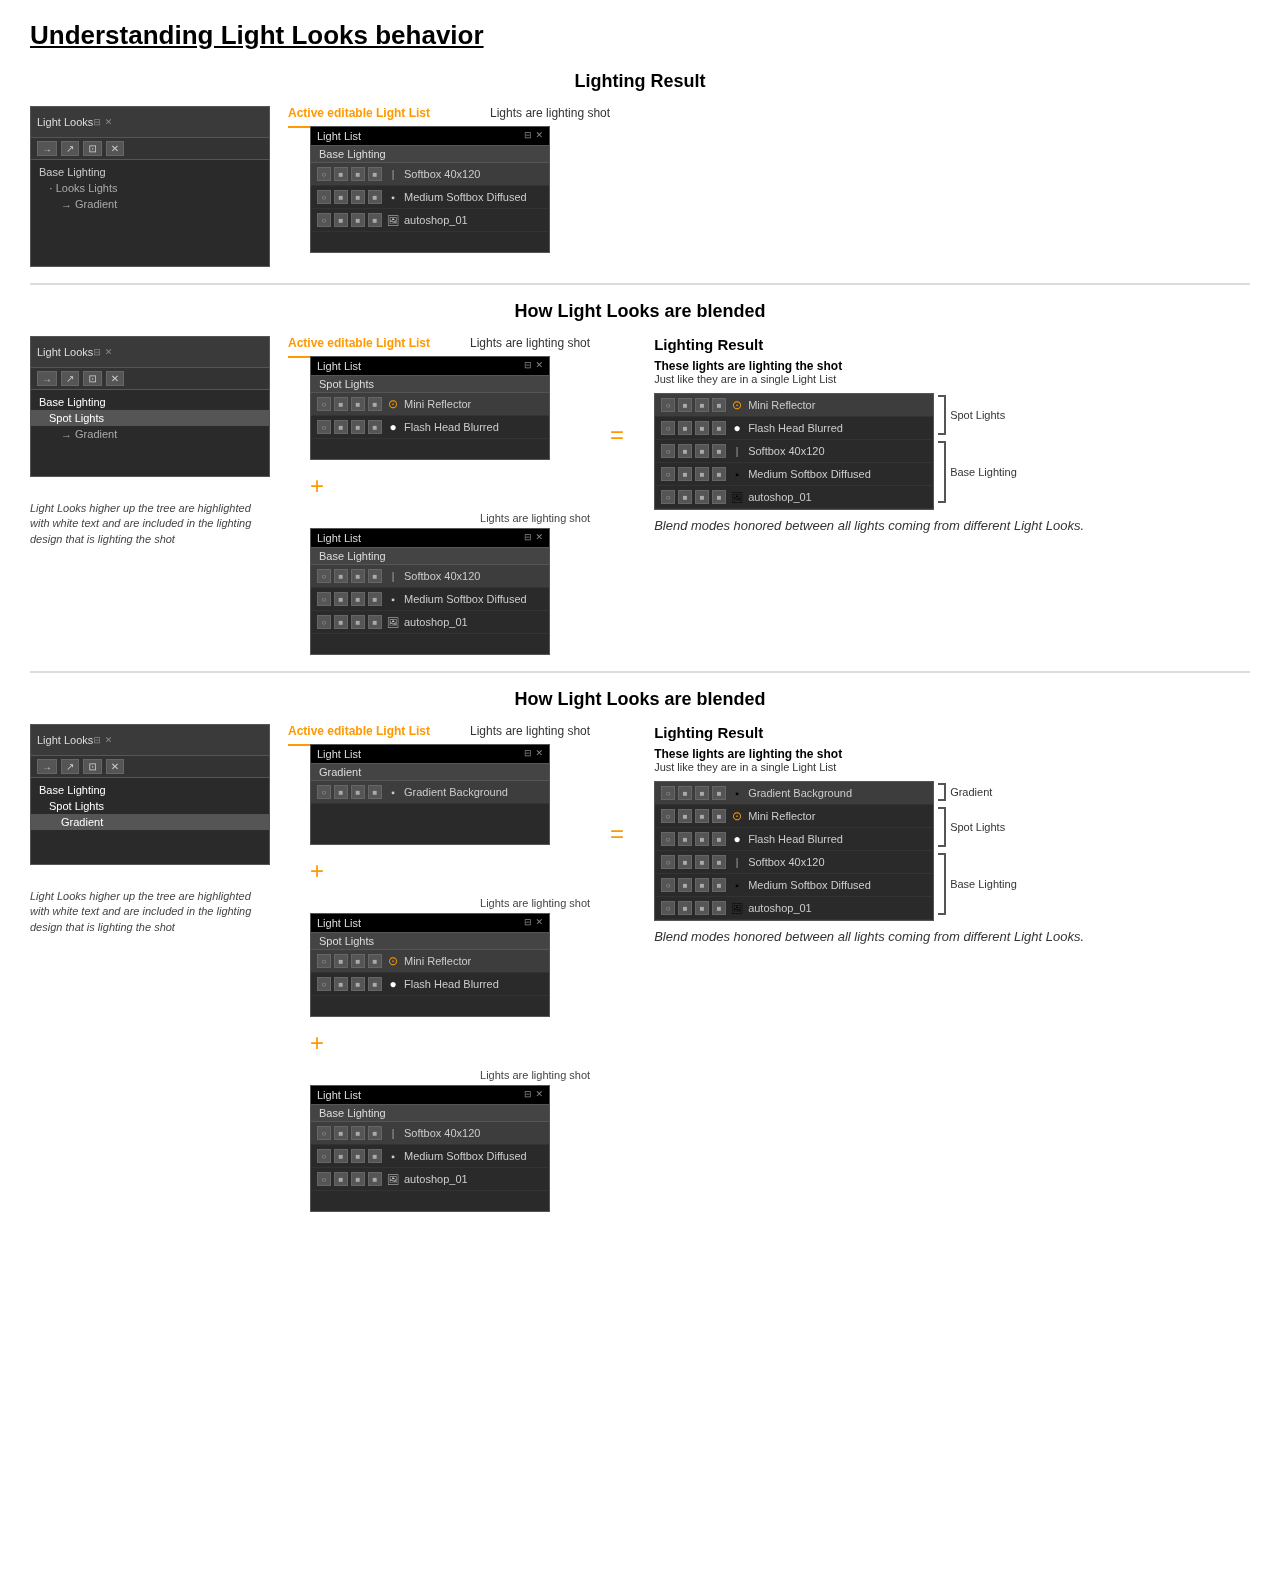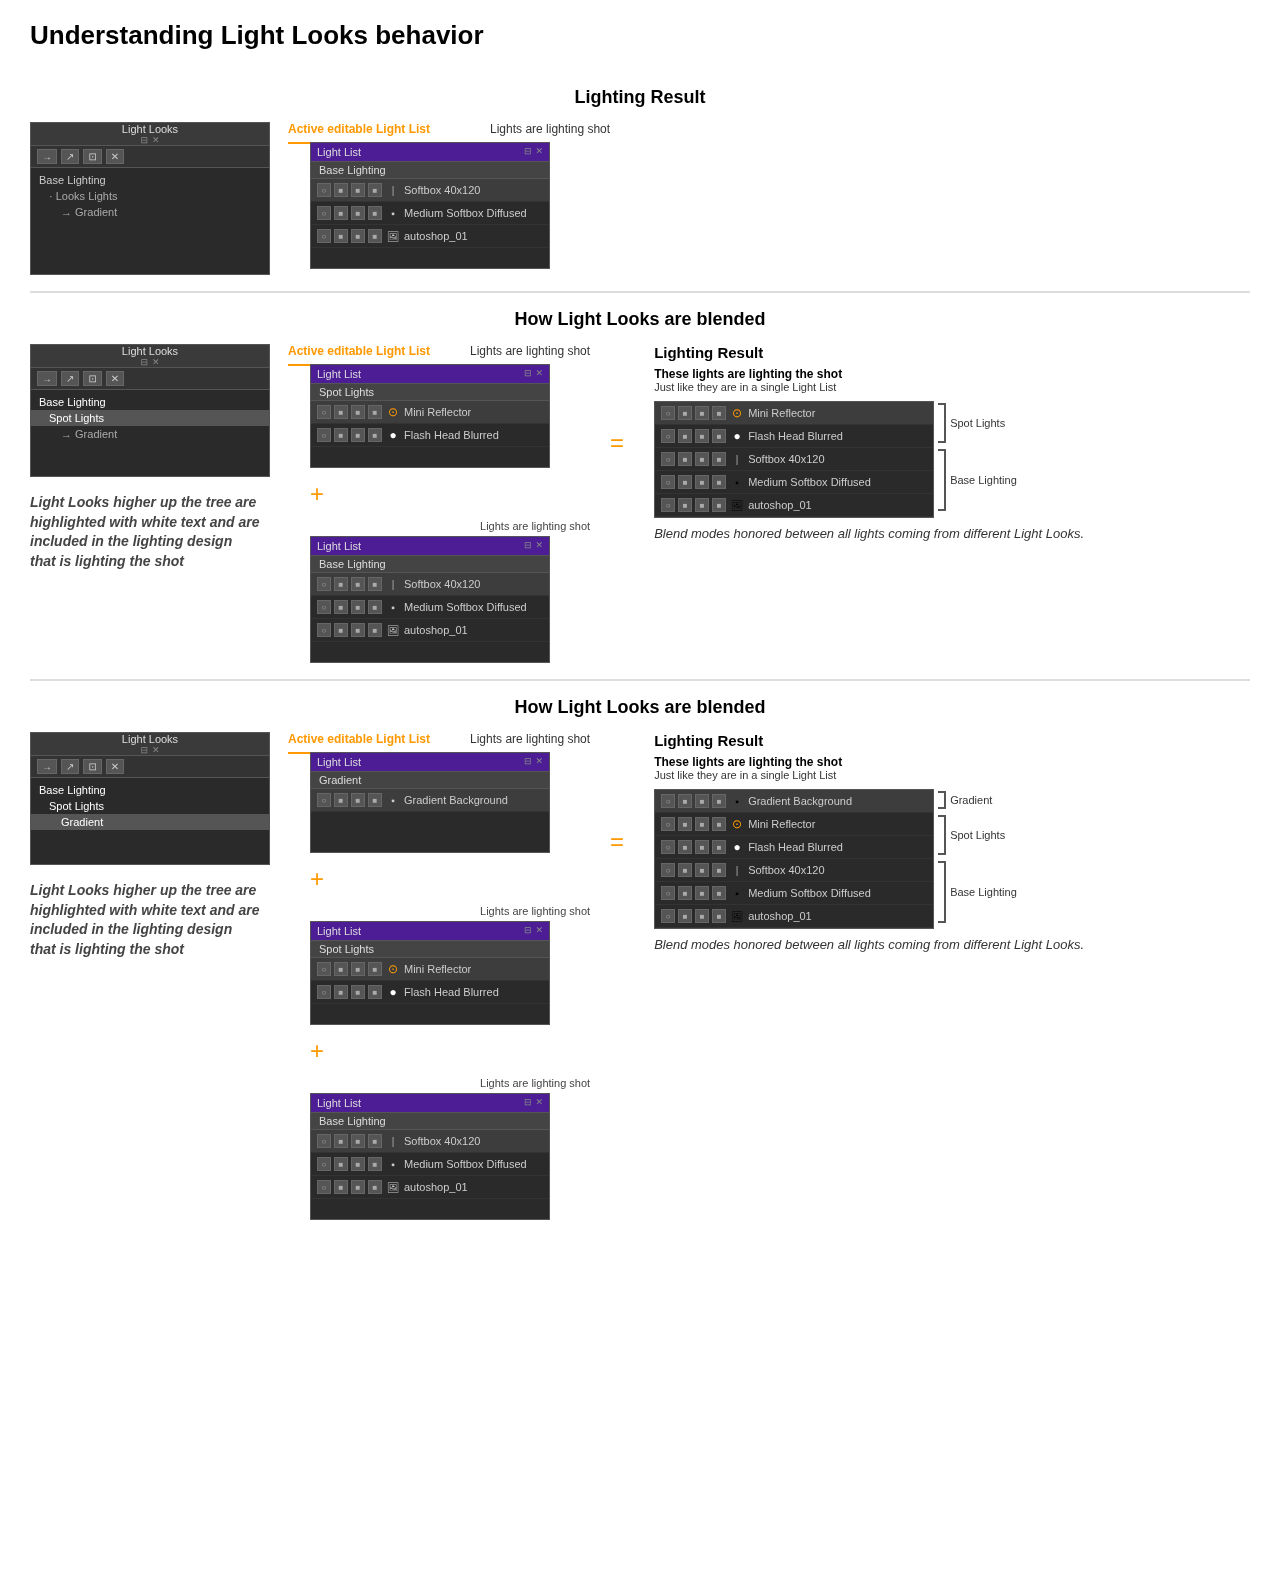--- a/index.html
+++ b/index.html
@@ -7,22 +7,23 @@
       font-family: Arial, sans-serif;
       background: #ffffff;
       color: #000000;
       width: 1280px;
       padding: 20px 30px;
     }
 
     h1 {
       font-size: 26px;
       font-weight: bold;
-      margin-bottom: 20px;
+      margin-bottom: 4px;
       color: #000;
+      text-decoration: underline;
     }
 
     .section-title {
       font-size: 18px;
       font-weight: bold;
       text-align: center;
       margin-bottom: 14px;
       color: #000;
     }
 
@@ -32,27 +33,26 @@
       border: 1px solid #555;
       width: 240px;
       min-width: 240px;
       font-size: 11px;
       color: #ccc;
     }
 
     .ll-panel-title-bar {
       background: #3a3a3a;
       border-bottom: 1px solid #555;
-      padding: 0 6px;
-      display: flex;
-      justify-content: center;
+      padding: 9px 6px;
+      display: flex;
+      justify-content: flex-start;
       align-items: center;
       color: #ddd;
       font-size: 11px;
-      flex-direction: column;
     }
 
     .ll-panel-toolbar {
       background: #333;
       border-bottom: 1px solid #555;
       padding: 3px 6px;
       display: flex;
       gap: 4px;
       align-items: center;
     }
@@ -99,21 +99,21 @@
     .light-list-panel {
       background: #2a2a2a;
       border: 1px solid #555;
       width: 240px;
       min-width: 240px;
       font-size: 11px;
       color: #ccc;
     }
 
     .ll-header-bar {
-      background: #4c1d95;
+      background: #000000;
       border-bottom: 1px solid #555;
       padding: 3px 6px;
       display: flex;
       justify-content: space-between;
       color: #ddd;
       font-size: 11px;
     }
 
     .ll-section-header {
       background: #444;
@@ -262,26 +262,25 @@
 
     .left-panel-col {
       display: flex;
       flex-direction: column;
       align-items: flex-start;
       position: relative;
     }
 
     .italic-note-left {
       font-style: italic;
-      font-size: 14px;
+      font-size: 11px;
       color: #444;
-      margin-top: 16px;
+      margin-top: 24px;
       max-width: 230px;
       line-height: 1.4;
-      font-weight: bold;
     }
 
     .center-col {
       display: flex;
       flex-direction: column;
       align-items: flex-start;
       margin-left: 18px;
       min-width: 270px;
     }
 

